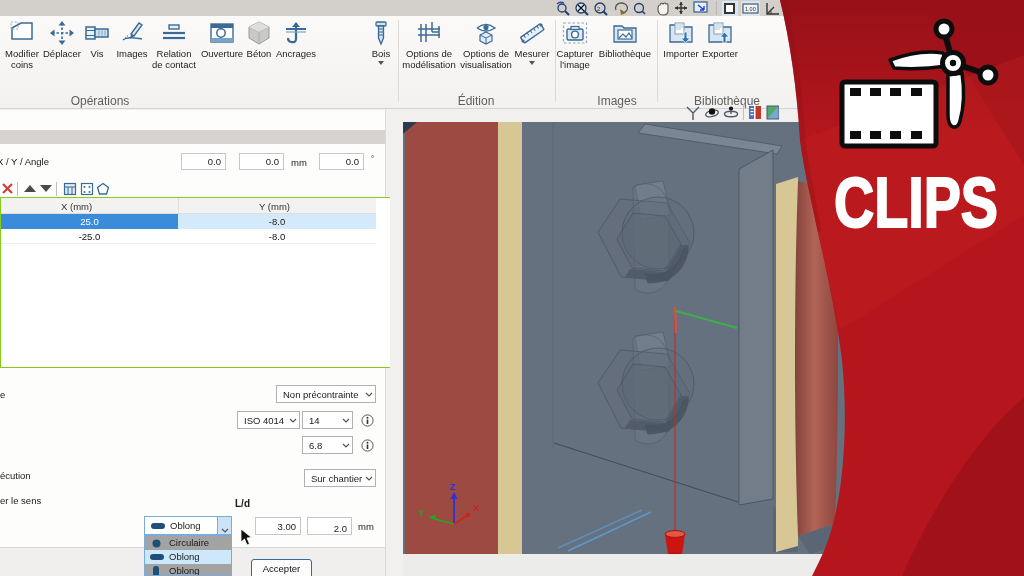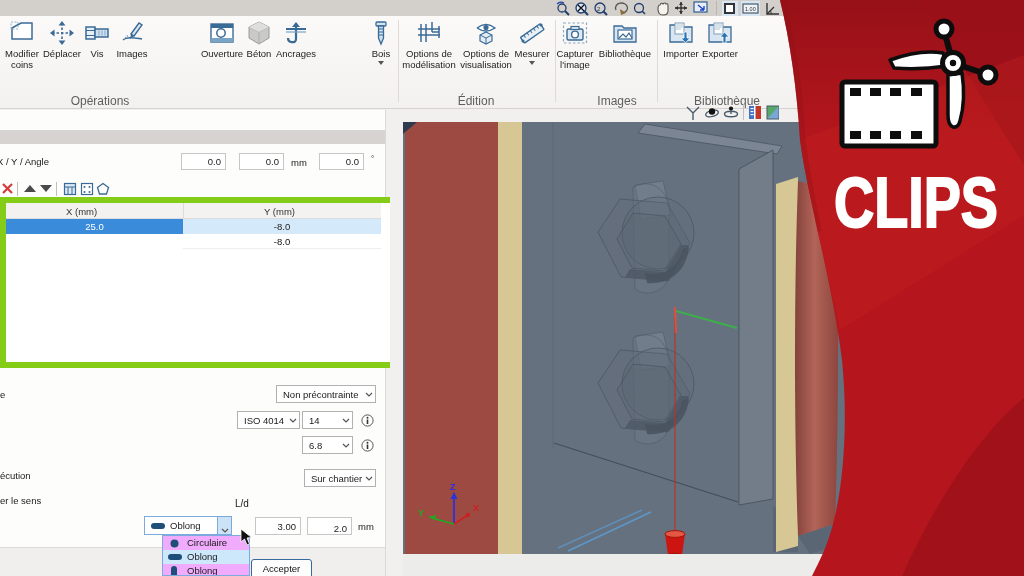--- a/index.html
+++ b/index.html
@@ -104,20 +104,28 @@
       <div class="lb">Vis</div>
     </div>
   <div class="ri" style="left:110px;top:20px;width:44px">
       <svg width="26" height="26" viewBox="0 0 26 26">
         <path d="M12 14 L20 3 L23 5 L15 16 Z" fill="#dce8f2" stroke="#3a6b96" stroke-width="1.4"></path>
         <path d="M12 14 L15 16 L11 19 Z" fill="#3a6b96"></path>
         <path d="M4 20 C8 16 16 18 23 19" stroke="#3a6b96" stroke-width="1.4" fill="none"></path>
         <path d="M8 15 l1 2 M6 17 l2 1" stroke="#7aa0c0" stroke-width="1"></path>
       </svg>
       <div class="lb">Images</div>
+    </div>
+  <div class="ri" style="left:148px;top:20px;width:52px">
+      <svg width="26" height="26" viewBox="0 0 26 26">
+        <rect x="8" y="5" width="10" height="4" fill="#e8f0f7" stroke="#3a6b96" stroke-width="1.4"></rect>
+        <path d="M2 13 h22" stroke="#3a6b96" stroke-width="2.2"></path>
+        <path d="M2 18 h22" stroke="#3a6b96" stroke-width="2.2"></path>
+      </svg>
+      <div class="lb">Relation<br>de contact</div>
     </div>
   <div class="ri" style="left:197px;top:20px;width:50px">
       <svg width="26" height="26" viewBox="0 0 26 26">
         <rect x="2" y="4" width="22" height="18" fill="#fff" stroke="#3a6b96" stroke-width="1.4"></rect>
         <rect x="2" y="4" width="22" height="4" fill="#3a6b96"></rect>
         <rect x="2" y="18" width="22" height="4" fill="#7ba3c4"></rect>
         <circle cx="12" cy="13" r="4.2" fill="none" stroke="#3a6b96" stroke-width="1.5"></circle>
       </svg>
       <div class="lb">Ouverture</div>
     </div>
@@ -238,28 +246,29 @@
       <rect x="56" y="1" width="1" height="14" fill="#c0bebb"></rect>
       <rect x="64.5" y="2.5" width="11" height="11" fill="#dce9f5" stroke="#3a6b96" stroke-width="1.2"></rect>
         <path d="M64.5 6 h11 M68 6 v7.5 M72 6 v7.5" stroke="#3a6b96" stroke-width="1"></path>
       <rect x="81.5" y="2.5" width="11" height="11" fill="#fff" stroke="#3a6b96" stroke-width="1.2"></rect>
         <circle cx="84.5" cy="6" r="1" fill="#3a6b96"></circle>
         <circle cx="89.5" cy="6" r="1" fill="#3a6b96"></circle>
         <circle cx="84.5" cy="11" r="1" fill="#3a6b96"></circle>
         <circle cx="89.5" cy="11" r="1" fill="#3a6b96"></circle>
       <path d="M103 2.5 L108.5 6.5 L106.5 13 L99.5 13 L97.5 6.5 Z" fill="none" stroke="#3a6b96" stroke-width="1.3"></path>
     </svg>
-    <div class="abs" style="left:0;top:87px;width:416px;height:171px;background:#fff;border:6px solid #84cc16">
+    <div class="abs" style="left:0;top:87px;width:416px;height:171px;background:#fff;border:1px solid #84cc16">
       <div class="abs" style="left:0;top:0;width:375px;height:16px;background:#f3f2f0;border-bottom:1px solid #dddcda">
         <div class="txt" style="left:60px;top:3px;color:#333">X (mm)</div>
         <div class="txt" style="left:258px;top:3px;color:#333">Y (mm)</div>
         <div class="abs" style="left:177px;top:0;width:1px;height:16px;background:#dddcda"></div>
       </div>
       <div class="abs" style="left:0;top:16px;width:177px;height:15px;background:#3a8cdb;color:#fff;font-size:9.5px;text-align:center;padding-top:2px">25.0</div>
       <div class="abs" style="left:177px;top:16px;width:198px;height:15px;background:#d4e9f9;color:#222;font-size:9.5px;text-align:center;padding-top:2px">-8.0</div>
+      <div class="abs" style="left:0;top:31px;width:177px;height:15px;color:#111;font-size:9.5px;text-align:center;padding-top:2px;border-bottom:1px solid #eee">-25.0</div>
       <div class="abs" style="left:177px;top:31px;width:198px;height:15px;color:#111;font-size:9.5px;text-align:center;padding-top:2px;border-bottom:1px solid #eee">-8.0</div>
     </div>
     <div class="txt" style="left:0;top:279px">e</div>
     <div class="cmb" style="left:276px;top:275px;width:100px">Non précontrainte<span class="chv">
           <svg width="8" height="5" viewBox="0 0 8 5">
             <path d="M1 1 L4 4 L7 1" stroke="#555" stroke-width="1.2" fill="none"></path>
           </svg>
         </span></div>
     <div class="cmb" style="left:237px;top:301px;width:63px">ISO 4014<span class="chv">
           <svg width="8" height="5" viewBox="0 0 8 5">
@@ -288,36 +297,36 @@
         </svg></div>
     <div class="txt" style="left:0;top:360px">écution</div>
     <div class="cmb" style="left:304px;top:359px;width:72px">Sur chantier<span class="chv">
           <svg width="8" height="5" viewBox="0 0 8 5">
             <path d="M1 1 L4 4 L7 1" stroke="#555" stroke-width="1.2" fill="none"></path>
           </svg>
         </span></div>
     <div class="txt" style="left:0;top:385px">er le sens</div>
     <div class="abs" style="left:0;top:437px;width:385px;height:29px;background:#f0efed;border-top:1px solid #dbd9d7"></div>
     <div class="abs" style="left:251px;top:449px;width:61px;height:20px;background:#fdfdfd;border:1px solid #36699e;border-radius:3px;font-size:9.5px;color:#111;text-align:center;padding-top:3px">Accepter</div>
-    <div class="txt" style="left:235px;top:388px;font-weight:normal;font-size:10px">L/d</div>
+    <div class="txt" style="left:235px;top:388px;font-weight:bold;font-size:10px">L/d</div>
     <div class="fld" style="left:255px;top:407px;width:46px;height:18px;padding-top:3px">3.00</div>
     <div class="fld" style="left:307px;top:407px;width:45px;height:18px;padding-top:5px">2.0</div>
     <div class="txt" style="left:358px;top:411px">mm</div>
     <div class="abs" style="left:144px;top:406px;width:88px;height:19px;background:#fff;border:1px solid #7aabdc">
       <svg class="abs" style="left:6px;top:6px" width="15" height="7" viewBox="0 0 15 7">
           <rect x="0" y="0" width="14" height="6" rx="3" fill="#1f4e79"></rect>
         </svg>
       <div class="txt" style="left:25px;top:3px">Oblong</div>
       <div class="abs" style="left:72px;top:0;width:14px;height:17px;background:#cbe2f7;border-left:1px solid #7aabdc">
           <span style="position:absolute;left:3px;top:2px"><svg width="8" height="5" viewBox="0 0 8 5">
               <path d="M1 1 L4 4 L7 1" stroke="#555" stroke-width="1.2" fill="none"></path>
             </svg></span>
         </div>
     </div>
-    <div class="abs" style="left:162px;top:425px;width:88px;height:41px;background:#f0abfc;border:1px solid #7aabdc;overflow:hidden">
+    <div class="abs" style="left:144px;top:425px;width:88px;height:41px;background:#a3a3a3;border:1px solid #7aabdc;overflow:hidden">
       <div class="abs" style="left:0;top:0;width:88px;height:14px">
         <svg class="abs" style="left:7px;top:3px" width="9" height="9" viewBox="0 0 9 9">
             <circle cx="4.5" cy="4.5" r="4" fill="#1f4e79"></circle>
           </svg>
         <div class="txt" style="left:24px;top:1px">Circulaire</div>
       </div>
       <div class="abs" style="left:0;top:14px;width:88px;height:14px;background:#cde7fb">
         <svg class="abs" style="left:5px;top:4px" width="15" height="7" viewBox="0 0 15 7">
             <rect x="0" y="0" width="14" height="6" rx="3" fill="#1f4e79"></rect>
           </svg>

